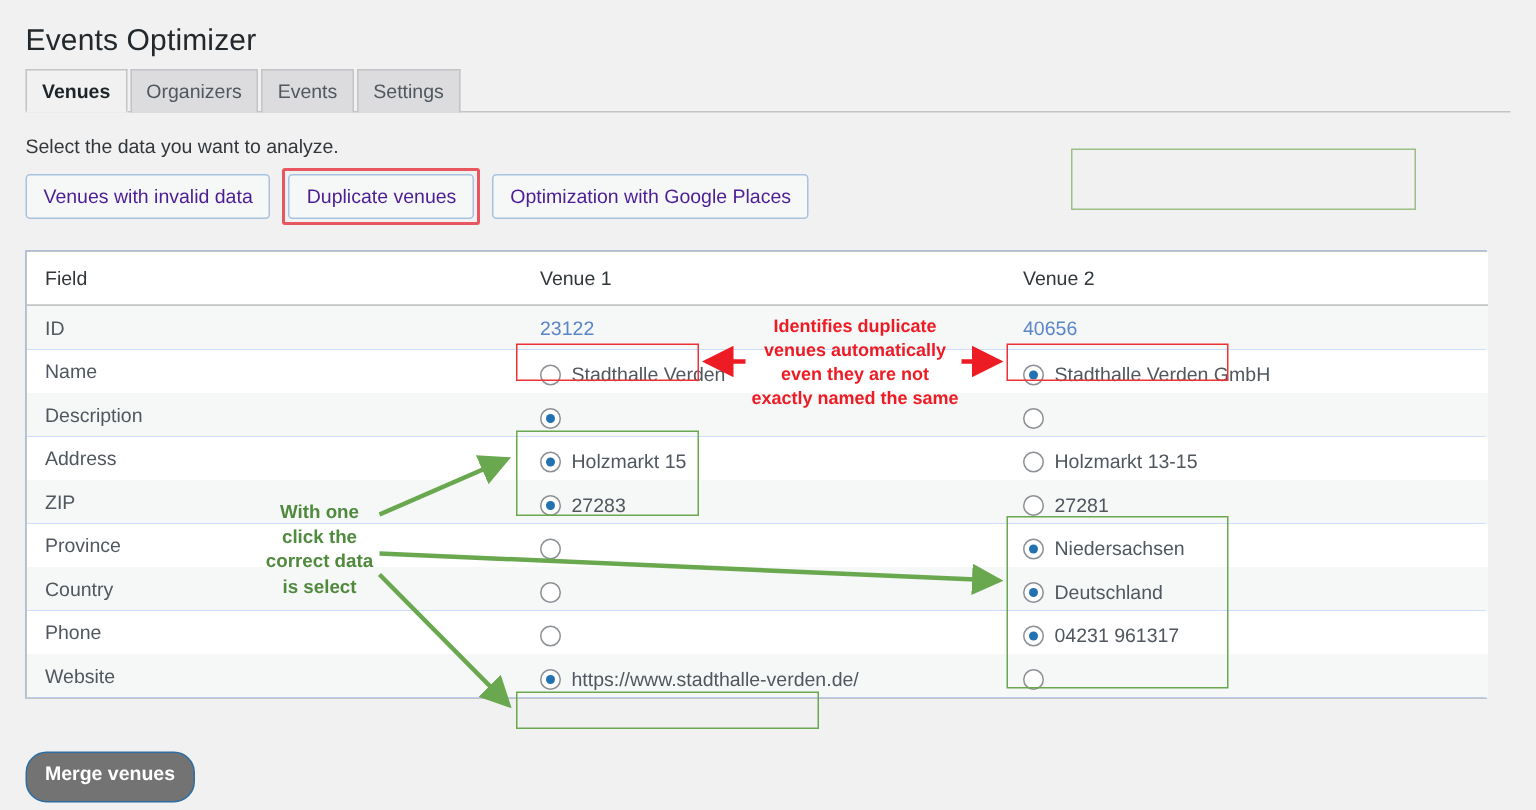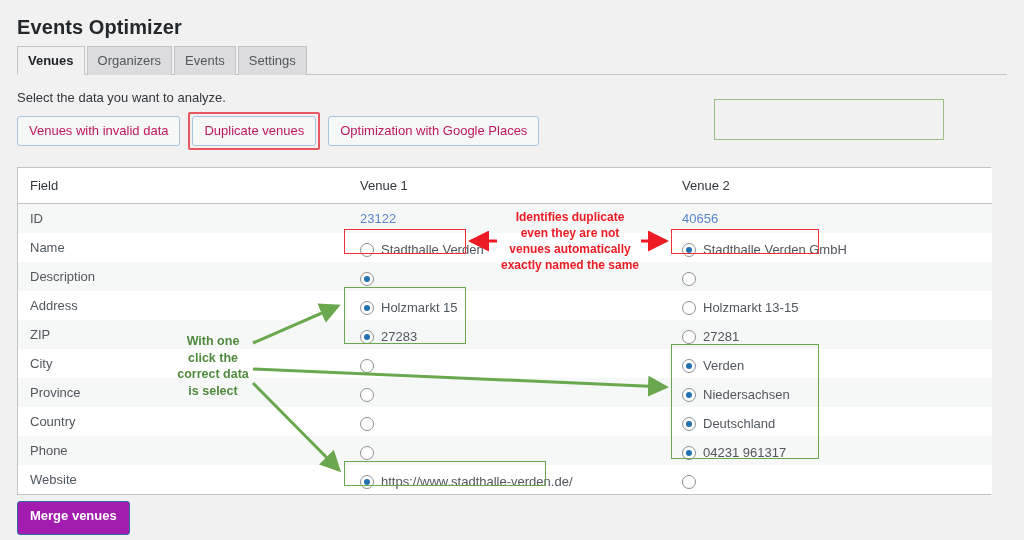--- a/index.html
+++ b/index.html
@@ -16,21 +16,21 @@
     overflow: hidden;
     position: relative;
   }
 
   
   .page-title {
     position: absolute;
     left: 17px;
     top: 14px;
     font-size: 20px;
-    font-weight: 700;
+    font-weight: 400;
     color: #23282d;
     line-height: 26px;
     letter-spacing: 0.1px;
   }
 
   
   .tab-bar {
     position: absolute;
     left: 17px;
     top: 45px;
@@ -76,21 +76,21 @@
   .action-row {
     position: absolute;
     left: 17px;
     top: 116px;
     display: flex;
     gap: 12px;
   }
   .btn-secondary {
     background: #f6f7f7;
     border: 1px solid #a7c3e0;
-    color: #be185d;
+    color: #4c1d95;
     border-radius: 3px;
     font-size: 13px;
     line-height: 1;
     padding: 7px 11px 8px 11px;
     cursor: pointer;
     font-family: "Liberation Sans", sans-serif;
     white-space: nowrap;
   }
   .btn-wrap { position: relative; display: inline-block; }
   .btn-highlight-red {
@@ -191,24 +191,24 @@
     border-radius: 50%;
     background: #2271b1;
   }
   .opt-label { color: #50575e; font-size: 13px; }
 
   
   .btn-primary {
     position: absolute;
     left: 17px;
     top: 501px;
-    background: #a21caf;
+    background: #737373;
     border: 1px solid #2e6da4;
     color: #ffffff;
-    border-radius: 3px;
+    border-radius: 14px;
     font-size: 13px;
     font-weight: 700;
     padding: 7px 12px 12px 12px;
     cursor: pointer;
     font-family: "Liberation Sans", sans-serif;
     line-height: 1;
   }
 
   
   .overlay {
@@ -319,31 +319,20 @@
           <td><label class="opt">
               <span class="radio checked"></span>
               <span class="opt-label">27283</span>
             </label></td>
           <td><label class="opt">
               <span class="radio"></span>
               <span class="opt-label">27281</span>
             </label></td>
         </tr>
         <tr>
-          <td>City</td>
-          <td><label class="opt">
-              <span class="radio"></span>
-              <span class="opt-label"></span>
-            </label></td>
-          <td><label class="opt">
-              <span class="radio checked"></span>
-              <span class="opt-label">Verden</span>
-            </label></td>
-        </tr>
-        <tr>
           <td>Province</td>
           <td><label class="opt">
               <span class="radio"></span>
               <span class="opt-label"></span>
             </label></td>
           <td><label class="opt">
               <span class="radio checked"></span>
               <span class="opt-label">Niedersachsen</span>
             </label></td>
         </tr>
@@ -411,22 +400,22 @@
 
     <line x1="253" y1="343" x2="338" y2="306" stroke="#6aa84f" stroke-width="3" marker-end="url(#gh)"></line>
 
     <line x1="253" y1="369" x2="666" y2="387" stroke="#6aa84f" stroke-width="3" marker-end="url(#gh)"></line>
 
     <line x1="253" y1="383" x2="339" y2="470" stroke="#6aa84f" stroke-width="3" marker-end="url(#gh)"></line>
   </svg>
 
   <div class="ann-text red" style="left:480px; top:209px; width:180px;">
     <div>Identifies duplicate</div>
+    <div>venues automatically</div>
     <div>even they are not</div>
-    <div>venues automatically</div>
     <div>exactly named the same</div>
   </div>
 
   <div class="ann-text green" style="left:164px; top:333px; width:98px;">
     <div>With one</div>
     <div>click the</div>
     <div>correct data</div>
     <div>is select</div>
   </div>
 </div>

